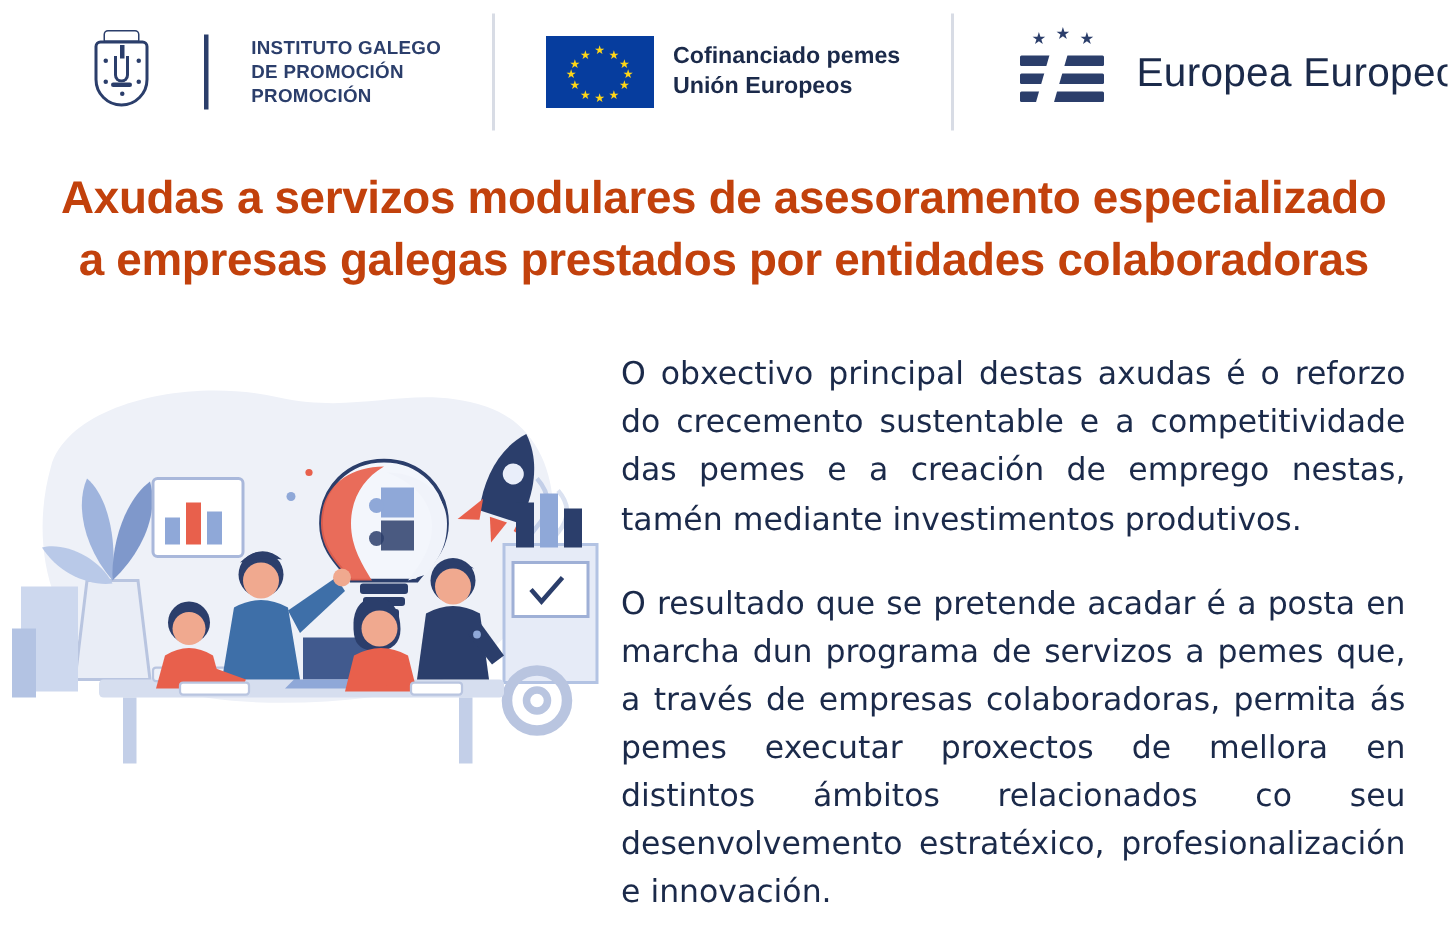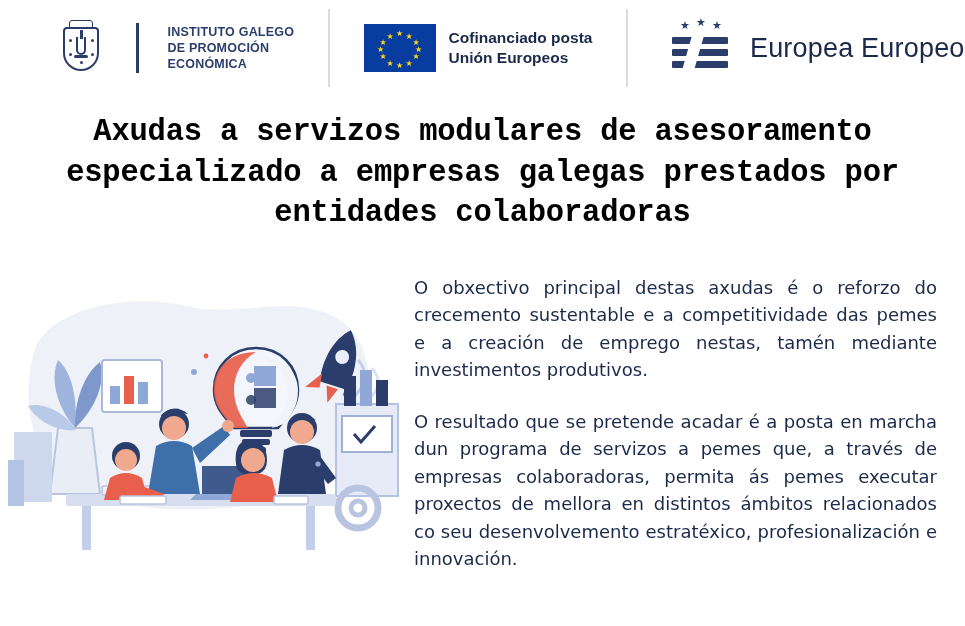--- a/index.html
+++ b/index.html
@@ -182,25 +182,25 @@
     font-weight: 400;
     color: #1b2a4a;
     letter-spacing: 0.2px;
     white-space: nowrap;
   }
 
   
   .title {
     margin: 24px 30px 0 30px;
     text-align: center;
-    font-family: Liberation Mono, monospace;
+    font-family: Liberation Sans, sans-serif;
     font-weight: bold;
     font-size: 30.5px;
     line-height: 1.33;
-    color: #000000;
+    color: #c2410c;
     letter-spacing: -0.2px;
   }
 
   
   .body-row {
     display: flex;
     margin-top: 22px;
     padding-left: 6px;
   }
   .illustration {
@@ -208,21 +208,21 @@
     height: 300px;
     position: relative;
     flex: 0 0 auto;
   }
   .text-col {
     flex: 1 1 auto;
     padding: 18px 28px 0 8px;
   }
   .para {
     font-family: "DejaVu Sans", sans-serif;
-    font-size: 18px;
+    font-size: 21px;
     line-height: 1.53;
     color: #1b2a4a;
     text-align: justify;
     margin: 0 0 24px 0;
   }
   .para:last-child { margin-bottom: 16px; }
 </style>
 </head>
 <body>
 
@@ -237,21 +237,21 @@
       <div class="dot d1"></div>
       <div class="dot d2"></div>
       <div class="dot d3"></div>
       <div class="dot d4"></div>
       <div class="dot d5"></div>
     </div>
     <div class="igape-bar"></div>
     <div class="igape-text">
       <div>INSTITUTO GALEGO</div>
       <div>DE PROMOCIÓN</div>
-      <div>ECONÓMICA</div>
+      <div>PROMOCIÓN</div>
     </div>
   </div>
 
   <div class="strip-divider"></div>
 
   <div class="eu-block">
     <div class="eu-flag">
       <span class="star" style="left:32.5px; top:6px;">★</span>
       <span class="star" style="left:23px; top:8.5px;">★</span>
       <span class="star" style="left:42px; top:8.5px;">★</span>
@@ -259,21 +259,21 @@
       <span class="star" style="left:49px; top:15px;">★</span>
       <span class="star" style="left:13.5px; top:22px;">★</span>
       <span class="star" style="left:51.5px; top:22px;">★</span>
       <span class="star" style="left:16px; top:29px;">★</span>
       <span class="star" style="left:49px; top:29px;">★</span>
       <span class="star" style="left:23px; top:35.5px;">★</span>
       <span class="star" style="left:42px; top:35.5px;">★</span>
       <span class="star" style="left:32.5px; top:38px;">★</span>
     </div>
     <div class="eu-text">
-      <div>Cofinanciado posta</div>
+      <div>Cofinanciado pemes</div>
       <div>Unión Europeos</div>
     </div>
   </div>
 
   <div class="strip-divider"></div>
 
   <div class="fondos-block">
     <div class="fondos-mark">
       <span class="st s1">★</span>
       <span class="st s2">★</span>

